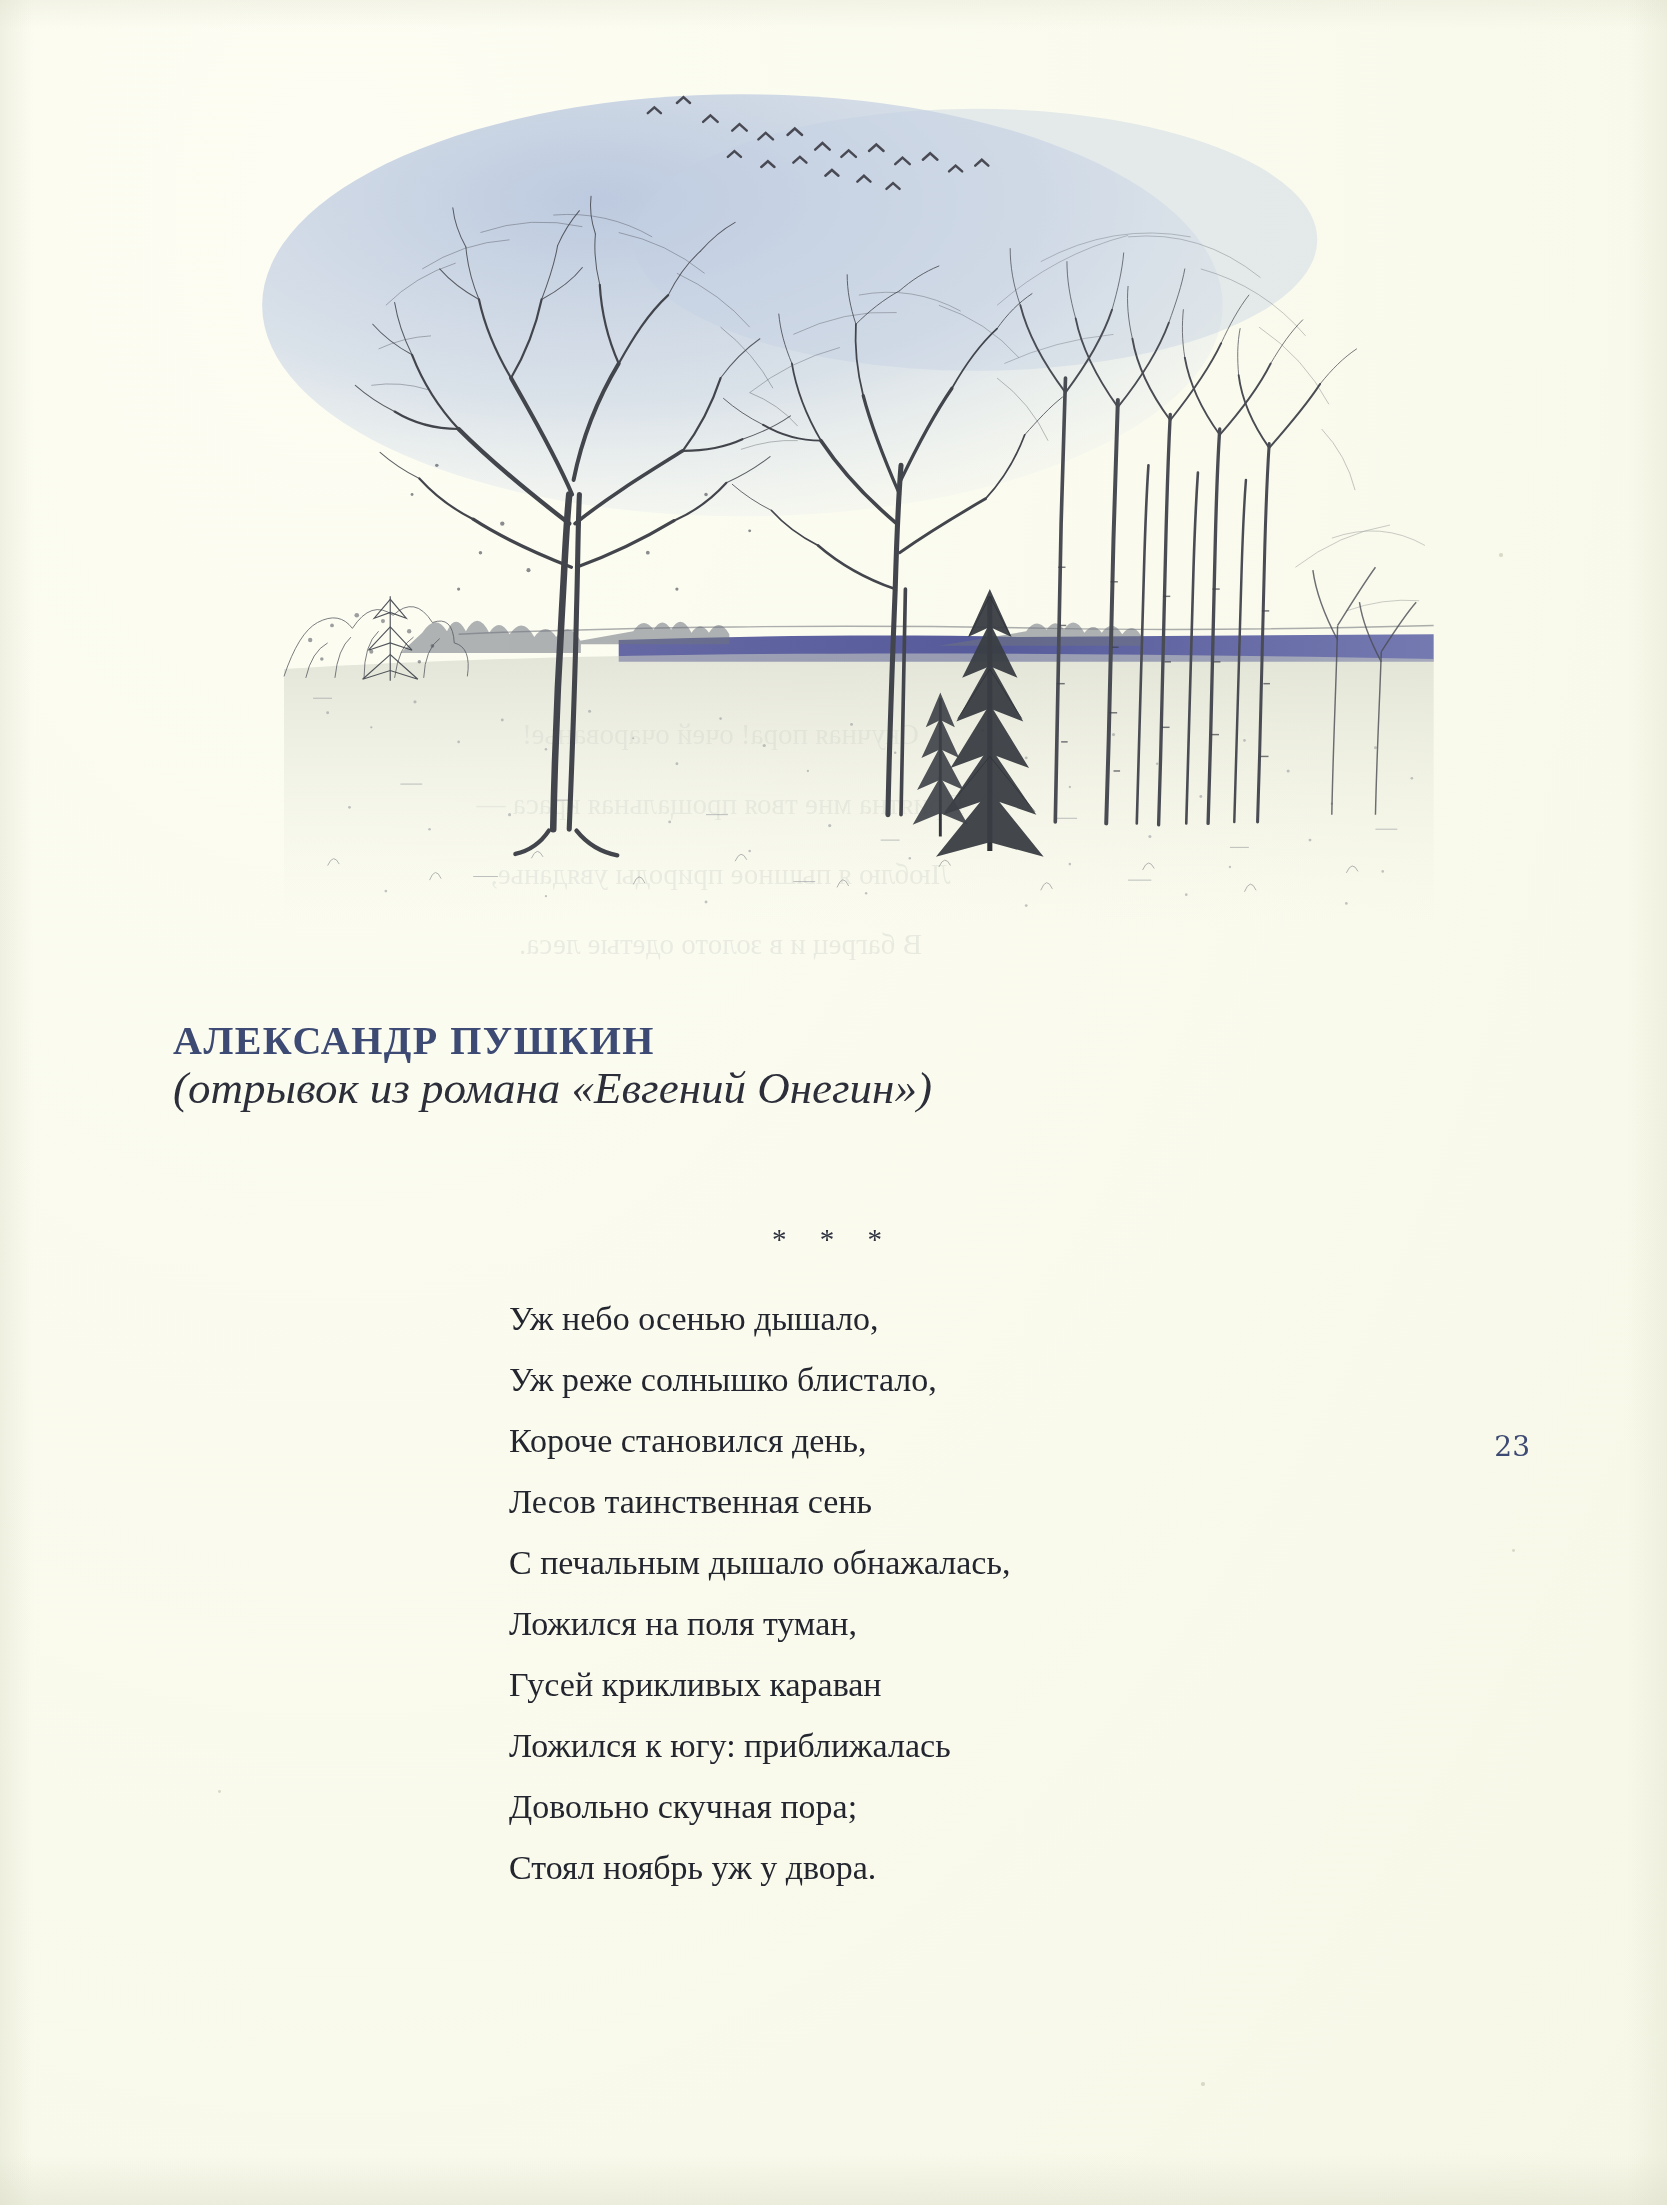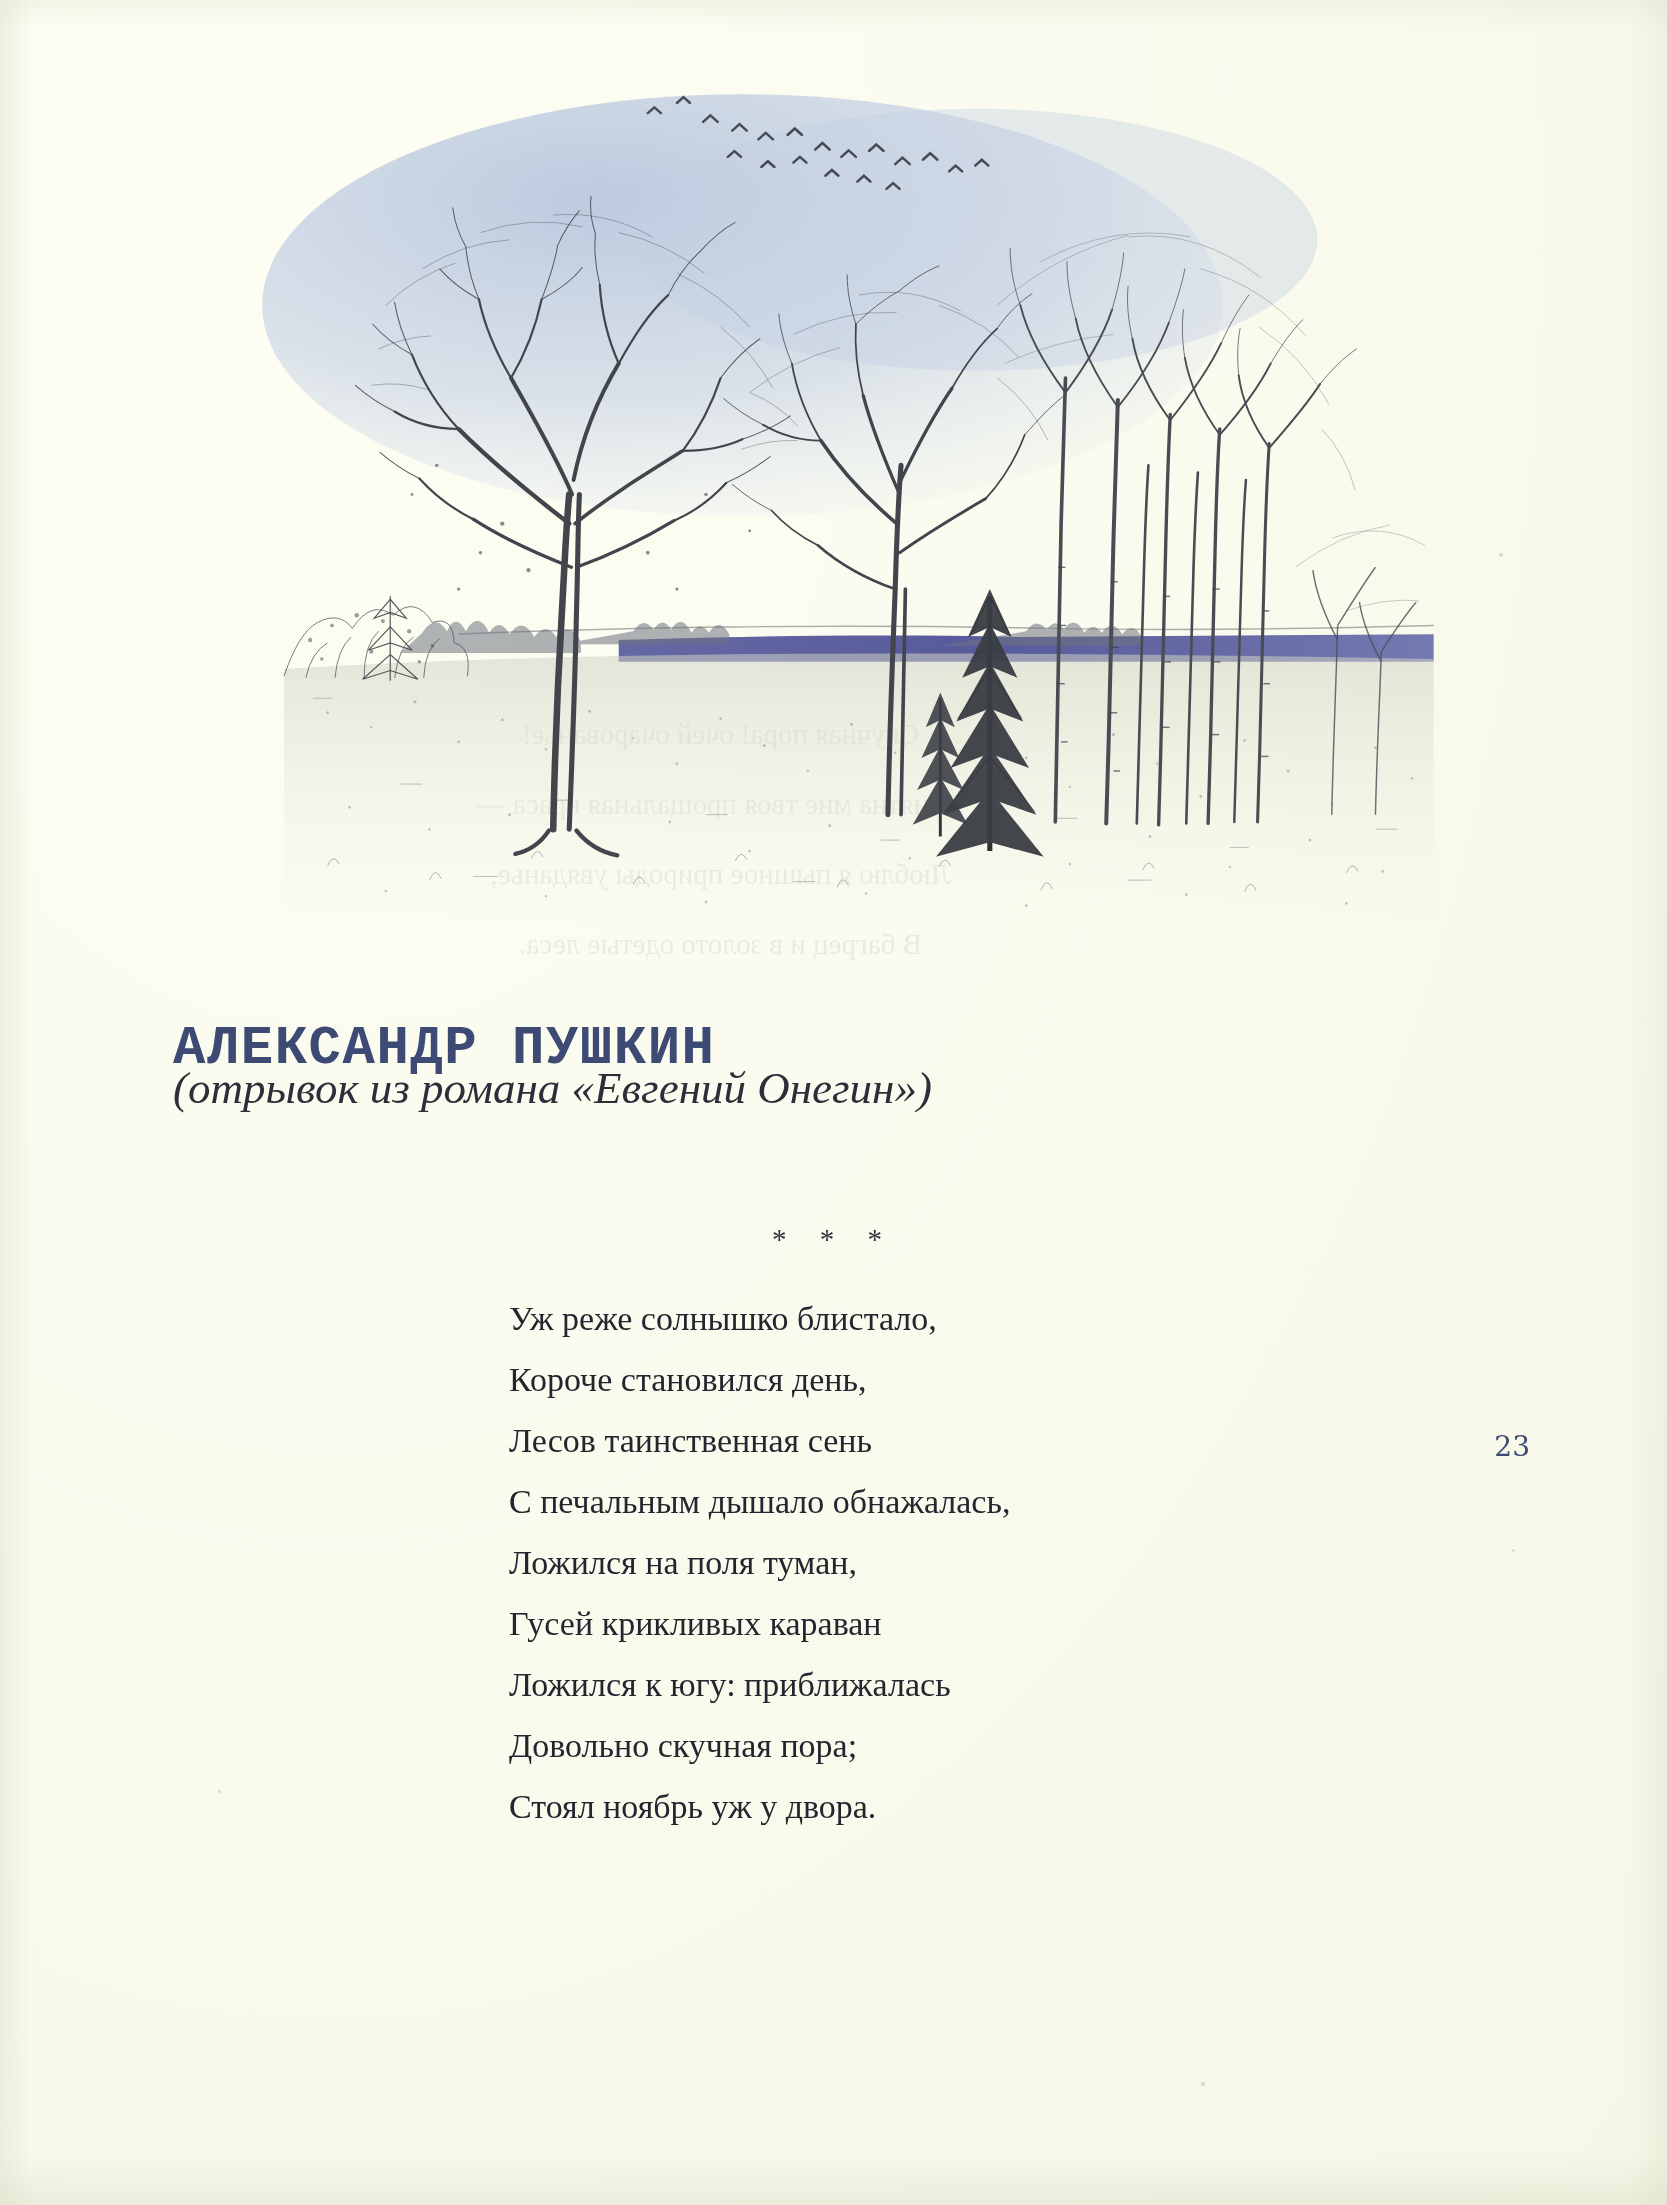--- a/index.html
+++ b/index.html
@@ -65,23 +65,23 @@
     height: 895px;
   }
   .illustration svg { display: block; width: 100%; height: 100%; }
 
   
   .author {
     position: absolute;
     left: 173px;
     top: 1019px;
     width: 1019px;
-    font-family: Liberation Mono, monospace;
+    font-family: Liberation Serif, serif;
     font-weight: 700;
-    font-size: 54px;
+    font-size: 40px;
     letter-spacing: 1.5px;
     color: #3d4a73;
     line-height: 1.1;
   }
   .subtitle {
     position: absolute;
     left: 173px;
     top: 1062px;
     width: 1092px;
     font-family: "Liberation Serif", serif;
@@ -531,20 +531,21 @@
         <path d="M1520,1080 q8,-18 16,-2"></path>
       </g>
     </svg>
   </div>
 
   <div class="author">АЛЕКСАНДР ПУШКИН</div>
   <div class="subtitle">(отрывок из романа «Евгений Онегин»)</div>
   <div class="asterisks">* * *</div>
 
   <div class="poem">
+    <div class="line">Уж небо осенью дышало,</div>
     <div class="line">Уж реже солнышко блистало,</div>
     <div class="line">Короче становился день,</div>
     <div class="line">Лесов таинственная сень</div>
     <div class="line">С печальным дышало обнажалась,</div>
     <div class="line">Ложился на поля туман,</div>
     <div class="line">Гусей крикливых караван</div>
     <div class="line">Ложился к югу: приближалась</div>
     <div class="line">Довольно скучная пора;</div>
     <div class="line">Стоял ноябрь уж у двора.</div>
   </div>

